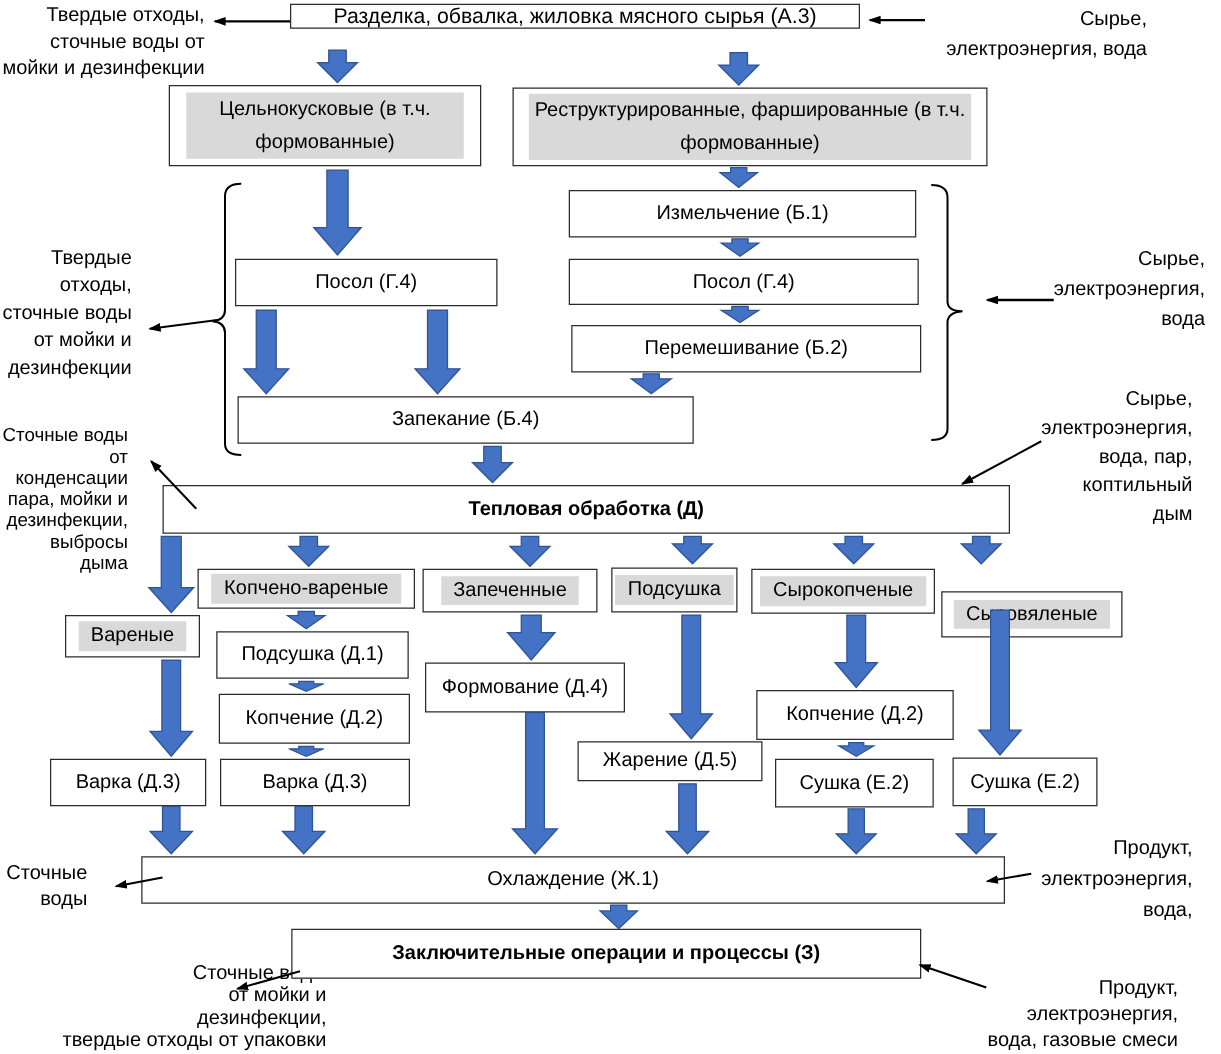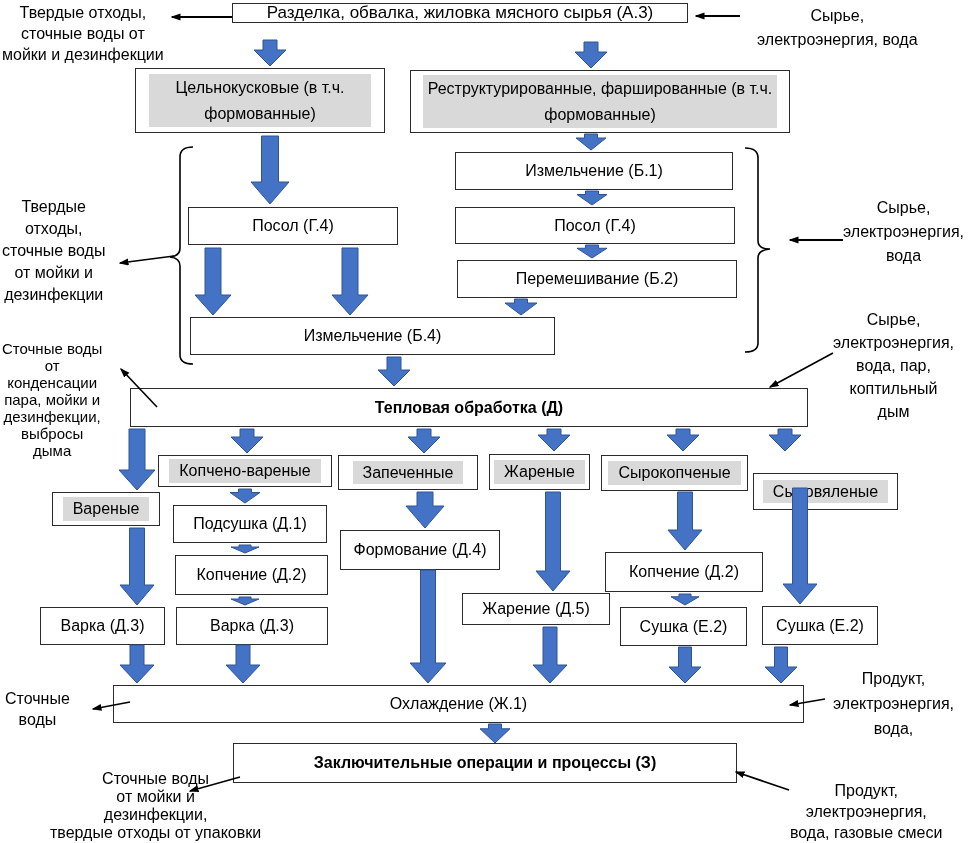--- a/index.html
+++ b/index.html
@@ -10,21 +10,21 @@
   .node{
     position:absolute;box-sizing:border-box;background:#fff;border:1px solid #2b2b2b;
     display:flex;align-items:center;justify-content:center;
     font-size:16px;line-height:1.2;text-align:center;
   }
   .node .in{background:#d9d9d9;padding:2px 10px;}
   .node.two .in{line-height:1.6;padding:1px 4px;}
   .node.bold{font-weight:bold;}
   .node.lg{font-size:17px;}
   .ann{
-    position:absolute;white-space:pre-line;font-size:16px;line-height:21px;text-align:center;
+    position:absolute;white-space:pre-line;font-size:16px;line-height:21px;text-align:right;
   }
   svg.layer{position:absolute;left:0;top:0;z-index:5;pointer-events:none;}
   .nodes{position:absolute;left:0;top:0;width:100%;height:100%;z-index:2;}
 </style>
 </head>
 <body>
 
 <div class="canvas">
 
   <svg class="layer" id="arrow-layer" width="977" height="843" viewBox="0 0 977 843">
@@ -101,38 +101,38 @@
     <div class="node" style="left:188px;top:207px;width:210px;height:38px">
         <span>Посол (Г.4)</span>
       </div>
     <div class="node" style="left:455px;top:207px;width:280px;height:37px">
         <span>Посол (Г.4)</span>
       </div>
     <div class="node" style="left:457px;top:260px;width:280px;height:38px">
         <span>Перемешивание (Б.2)</span>
       </div>
     <div class="node" style="left:190px;top:317px;width:365px;height:38px">
-        <span>Измельчение (Б.4)</span>
+        <span>Запекание (Б.4)</span>
       </div>
 
     <div class="node" style="left:52px;top:492px;width:108px;height:34px">
         <div class="in">Вареные</div>
       </div>
 
     <div class="node bold" style="left:130px;top:388px;width:678px;height:39px">
         <span>Тепловая обработка (Д)</span>
       </div>
     <div class="node" style="left:158px;top:455px;width:174px;height:32px">
         <div class="in">Копчено-вареные</div>
       </div>
     <div class="node" style="left:338px;top:455px;width:140px;height:35px">
         <div class="in">Запеченные</div>
       </div>
     <div class="node" style="left:489px;top:454px;width:101px;height:36px">
-        <div class="in">Жареные</div>
+        <div class="in">Подсушка</div>
       </div>
     <div class="node" style="left:601px;top:455px;width:147px;height:36px">
         <div class="in">Сырокопченые</div>
       </div>
     <div class="node" style="left:753px;top:473px;width:145px;height:37px">
         <div class="in">Сыровяленые</div>
       </div>
 
     <div class="node" style="left:173px;top:505px;width:154px;height:38px">
         <span>Подсушка (Д.1)</span>

